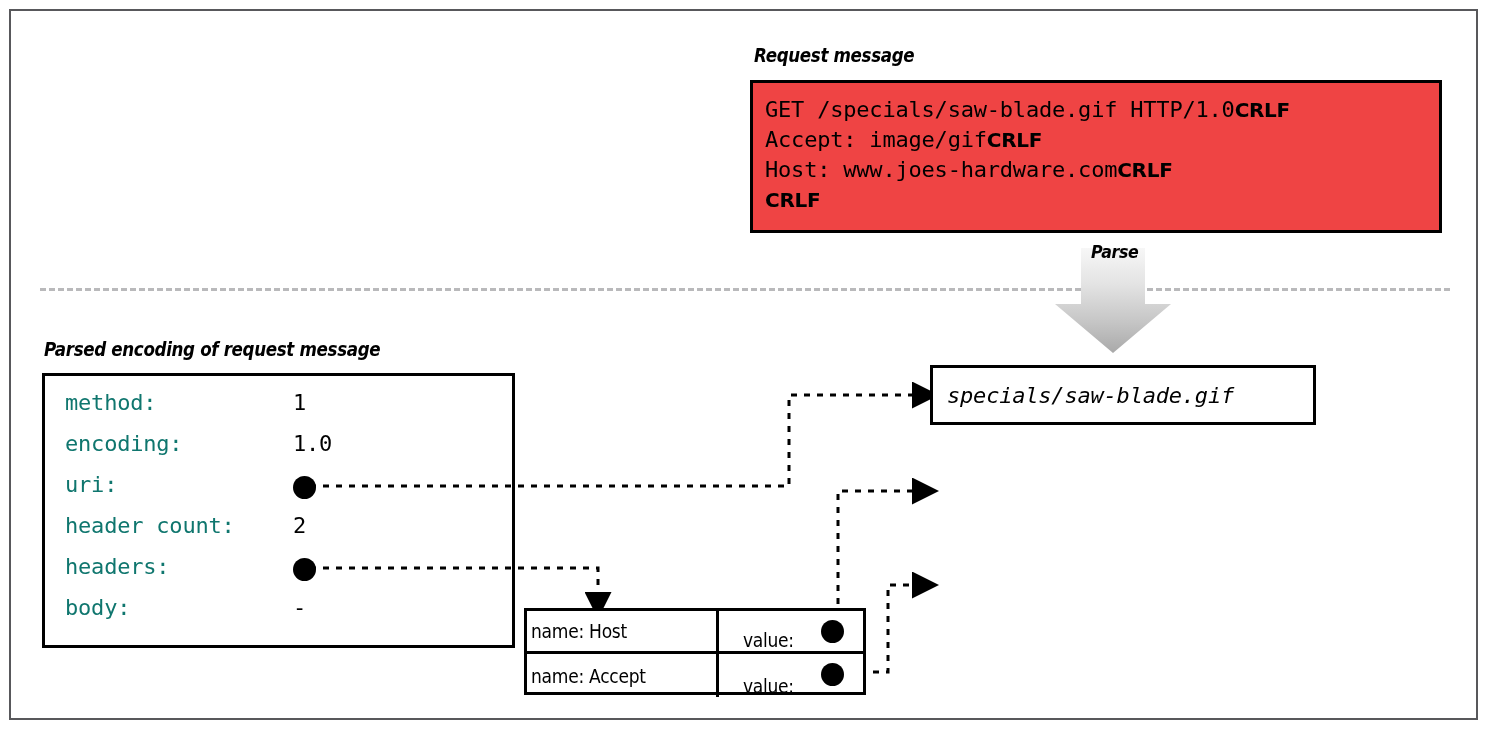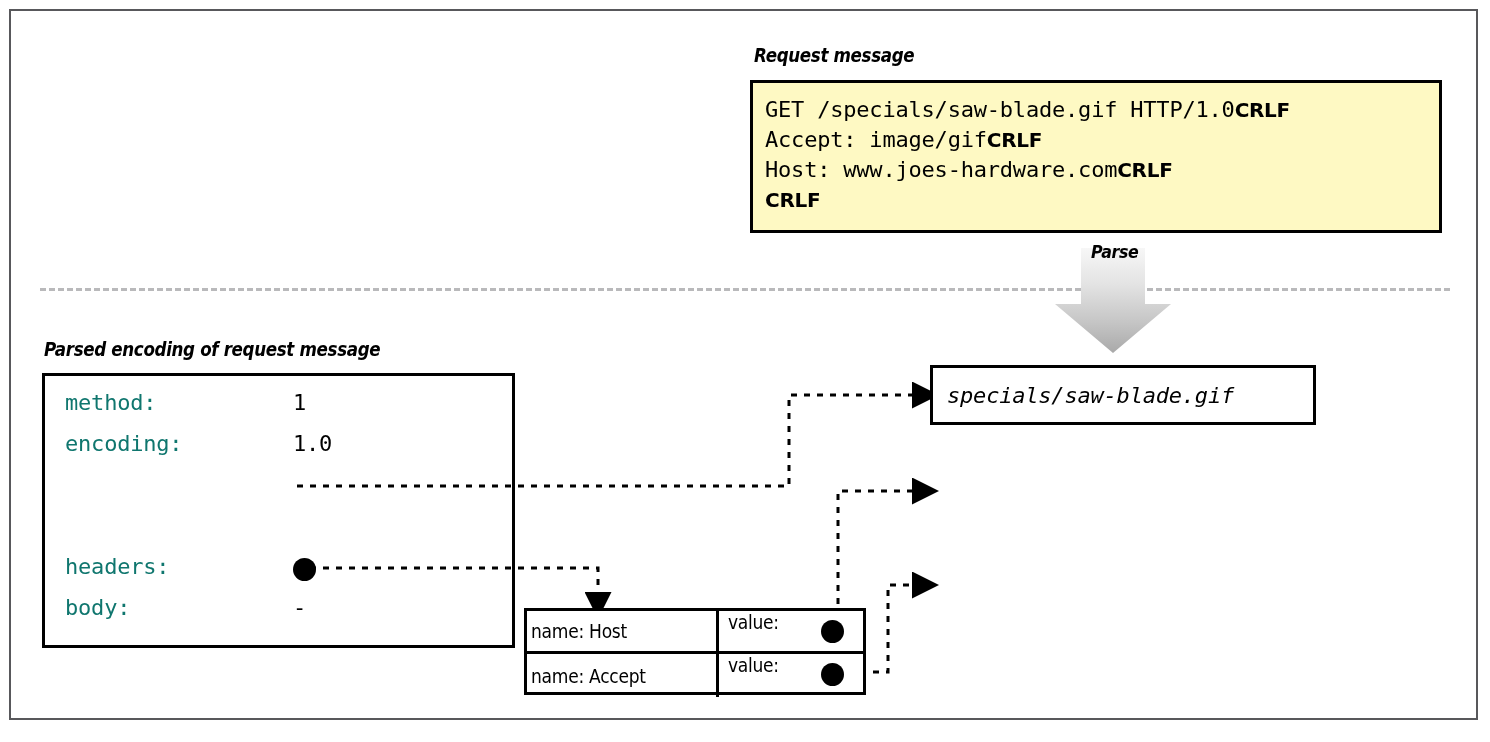--- a/index.html
+++ b/index.html
@@ -58,21 +58,21 @@
   }
   
   #request-box {
     position: absolute;
     left: 750px;
     top: 80px;
     width: 692px;
     height: 153px;
     border: 3px solid #000000;
     box-sizing: border-box;
-    background: #fef9c3;
+    background: #ef4444;
     padding: 12px 0 0 12px;
   }
   .mono-line {
     font-family: "DejaVu Sans Mono", "Liberation Mono", monospace;
     font-size: 22px;
     line-height: 29px;
     color: #000000;
     white-space: pre;
     letter-spacing: -0.2px;
   }
@@ -187,22 +187,22 @@
     align-items: center;
     padding-left: 4px;
   }
   .hdr-value-cell {
     position: absolute;
     left: 192px;
     top: 0;
     right: 16px;
     height: 100%;
     display: flex;
-    align-items: flex-start;
-    padding-left: 9px;
+    align-items: flex-end;
+    padding-left: 24px;
   }
   .hdr-txt {
     font-family: "DejaVu Sans", "Liberation Sans", sans-serif;
     font-size: 19px;
     color: #000000;
     white-space: nowrap;
     letter-spacing: -0.3px;
     transform: scaleX(0.9);
     transform-origin: left center;
   }
@@ -255,21 +255,29 @@
     <div class="field-row" style="top:14px;">
       <span class="field-key">method:</span>
       <span class="field-val">1</span>
     </div>
 
     <div class="field-row" style="top:55px;">
       <span class="field-key">encoding:</span>
       <span class="field-val">1.0</span>
     </div>
 
-
+    <div class="field-row" style="top:96px;">
+      <span class="field-key">uri:</span>
+      <span class="ptr-dot" style="left:228px; top:4px;"></span>
+    </div>
+
+    <div class="field-row" style="top:137px;">
+      <span class="field-key">header count:</span>
+      <span class="field-val">2</span>
+    </div>
 
     <div class="field-row" style="top:178px;">
       <span class="field-key">headers:</span>
       <span class="ptr-dot" style="left:228px; top:4px;"></span>
     </div>
 
     <div class="field-row" style="top:219px;">
       <span class="field-key">body:</span>
       <span class="field-val">-</span>
     </div>

